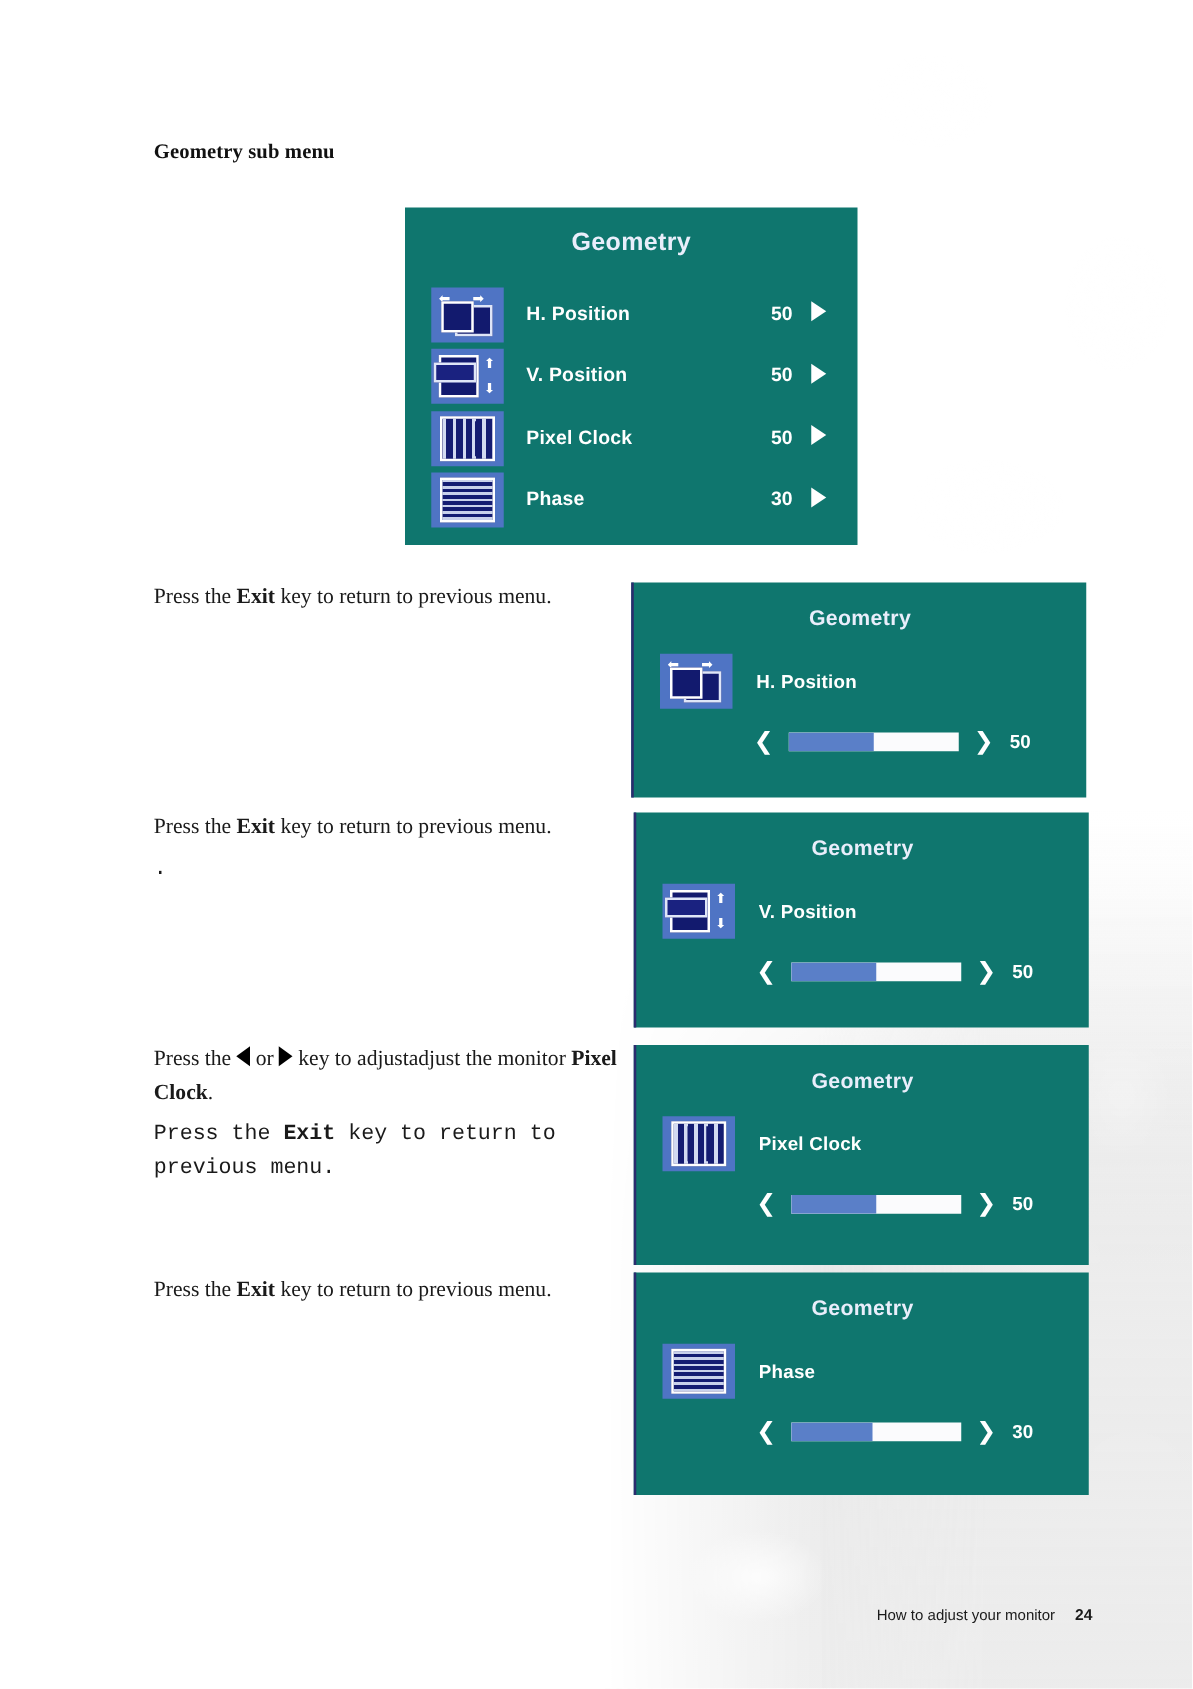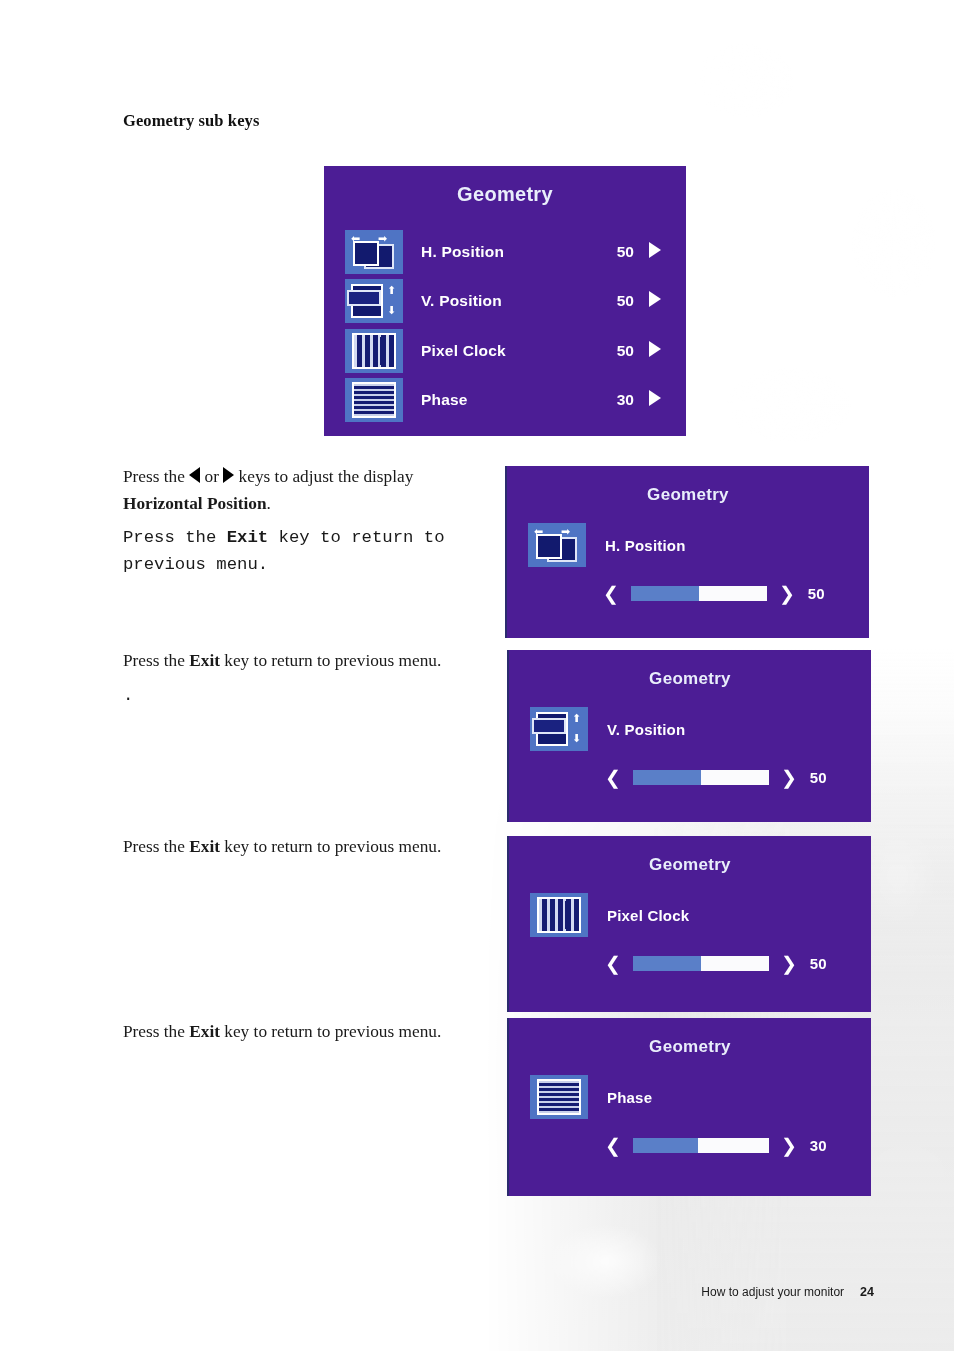--- a/index.html
+++ b/index.html
@@ -50,21 +50,21 @@
   
   .page-heading{
     position:absolute; left:123px; top:111px;
     font-size:16.5px; font-weight:bold; letter-spacing:.1px;
     color:#111;
   }
 
   
   .osd{
     position:absolute;
-    background:#4c1d95;
+    background:#0f766e;
     color:#ffffff;
     font-family:"Liberation Sans", sans-serif;
     border-left:2px solid #2b2b6e;
   }
   .osd-title{
     text-align:center; font-weight:bold; color:#e9eefb;
     letter-spacing:.3px;
   }
 
   
@@ -168,21 +168,21 @@
     font-size:12px; color:#1a1a1a; white-space:nowrap;text-align:center;
   }
   .footer .pg{ font-weight:bold; margin-left:16px; font-size:12.5px;}
 </style>
 </head>
 <body>
 
 <div class="texture"></div>
 <div class="texture-2"></div>
 
-<div class="page-heading">Geometry sub keys</div>
+<div class="page-heading">Geometry sub menu</div>
 
 <div class="osd" id="main-menu">
   <div class="osd-title">Geometry</div>
   <div class="menu-rows">
 
     <div class="menu-row">
       <div class="icon-tile big">
         <span class="hp-arrow-l">⬅</span>
         <span class="hp-arrow-r">➡</span>
         <div class="hp-back"></div>
@@ -223,21 +223,20 @@
       </div>
       <span class="row-label">Phase</span>
       <span class="row-value">30</span>
       <span class="row-arrow"><i class="tri-right"></i></span>
     </div>
 
   </div>
 </div>
 
 <div class="para" style="top:464px;">
-  <p><span>Press the </span><i class="tri-s left"></i><span> or </span><i class="tri-s right"></i><span> keys to adjust the display </span><b>Horizontal Position</b><span>.</span></p>
   <p><span>Press the </span><b>Exit</b><span> key to return to previous menu.</span></p>
 </div>
 
 <div class="osd osd-small" style="left:505px; top:466px;">
   <div class="osd-title">Geometry</div>
   <div class="item-row">
     <div class="icon-tile">
       <span class="hp-arrow-l">⬅</span>
       <span class="hp-arrow-r">➡</span>
       <div class="hp-back"></div>
@@ -275,20 +274,21 @@
     <span class="chev">❮</span>
     <div class="slider-track">
       <div class="slider-fill" style="width: 50%;"></div>
     </div>
     <span class="chev">❯</span>
     <span class="slider-value">50</span>
   </div>
 </div>
 
 <div class="para" style="top:834px;">
+  <p><span>Press the </span><i class="tri-s left"></i><span> or </span><i class="tri-s right"></i><span> key to adjustadjust the monitor </span><b>Pixel Clock</b><span>.</span></p>
   <p><span>Press the </span><b>Exit</b><span> key to return to previous menu.</span></p>
 </div>
 
 <div class="osd osd-small" style="left:507px; top:836px; height:176px;">
   <div class="osd-title">Geometry</div>
   <div class="item-row">
     <div class="icon-tile">
       <div class="pc-box">
           <div class="pc-gap1"></div>
           <div class="pc-gap2"></div>

